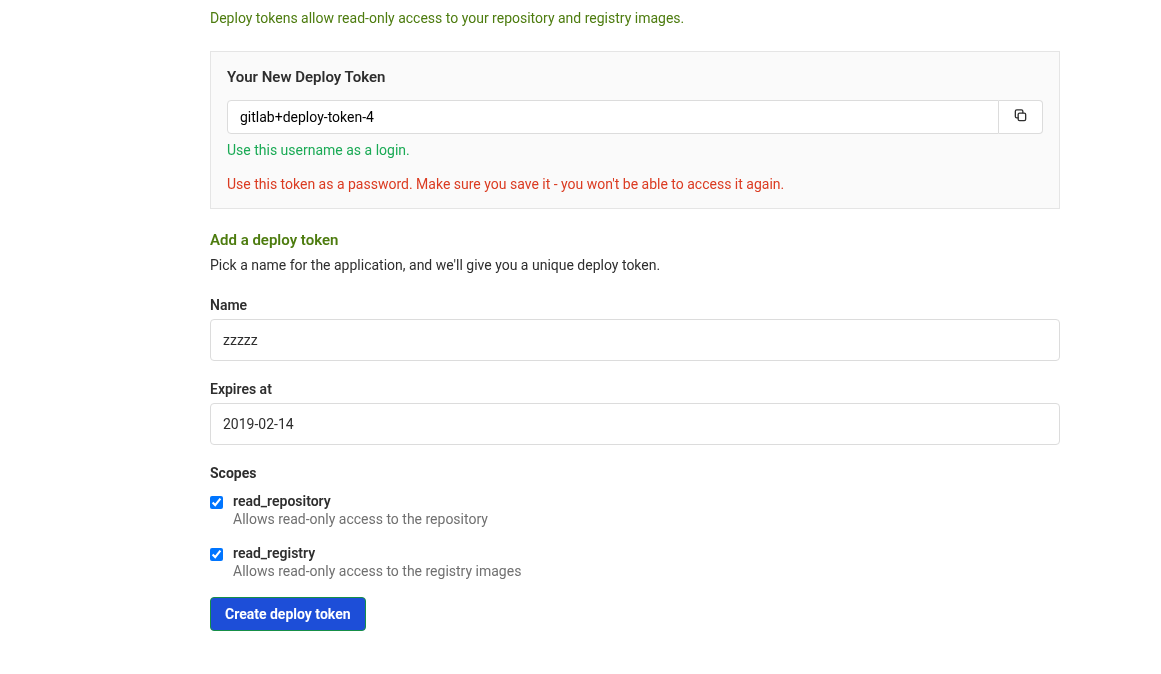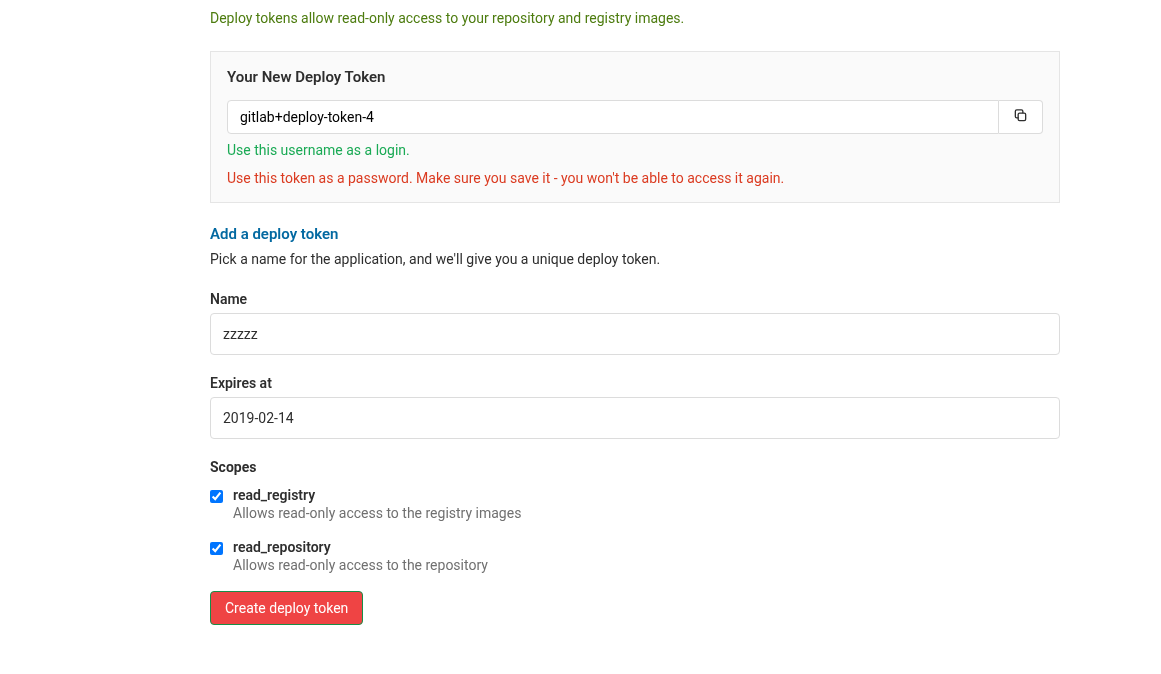--- a/index.html
+++ b/index.html
@@ -62,31 +62,31 @@
       cursor: pointer;
       color: #2e2e2e;
     }
     .copy-btn svg {
       width: 15px;
       height: 15px;
     }
     .hint-green {
       color: #1aaa55;
       font-size: 14px;
-      margin-bottom: 12px;
+      margin-bottom: 18px;
     }
     .hint-red {
       color: #db3b21;
       font-size: 14px;
       margin-top: 8px;
     }
     .section-title {
       font-size: 15px;
       font-weight: 600;
-      color: #0369a1;
+      color: #4d7c0f;
       margin-bottom: 8px;
     }
     .section-sub {
       color: #2e2e2e;
       margin-bottom: 24px;
       font-size: 14px;
     }
     .form-label {
       font-weight: 600;
       font-size: 14px;
@@ -121,27 +121,27 @@
       font-size: 14px;
       color: #2e2e2e;
       display: block;
     }
     .scope-text .desc {
       color: #707070;
       font-size: 14px;
       margin-top: 2px;
     }
     .btn-create {
-      background: #ef4444;
+      background: #1d4ed8;
       color: #fff;
       border: 1px solid #168f48;
       border-radius: 4px;
       padding: 8px 14px;
       font-size: 14px;
-      font-weight: 400;
+      font-weight: 700;
       cursor: pointer;
       font-family: inherit;
     }
     .scopes-label {
       font-weight: 700;
       font-size: 14px;
       margin-bottom: 12px;
       display: block;
     }
   </style>
@@ -177,27 +177,27 @@
   <input type="text" class="form-input" value="zzzzz" style="">
 
   <label class="form-label">Expires at</label>
   <input type="text" class="form-input" value="2019-02-14" style="">
 
   <label class="scopes-label">Scopes</label>
 
   <div class="scope-item">
     <input type="checkbox" checked="" style="">
     <div class="scope-text">
+      <strong>read_repository</strong>
+      <div class="desc">Allows read-only access to the repository</div>
+    </div>
+  </div>
+
+  <div class="scope-item">
+    <input type="checkbox" checked="" style="">
+    <div class="scope-text">
       <strong>read_registry</strong>
       <div class="desc">Allows read-only access to the registry images</div>
     </div>
   </div>
 
-  <div class="scope-item">
-    <input type="checkbox" checked="" style="">
-    <div class="scope-text">
-      <strong>read_repository</strong>
-      <div class="desc">Allows read-only access to the repository</div>
-    </div>
-  </div>
-
   <button class="btn-create">Create deploy token</button>
 </div>
 
 </body></html>

